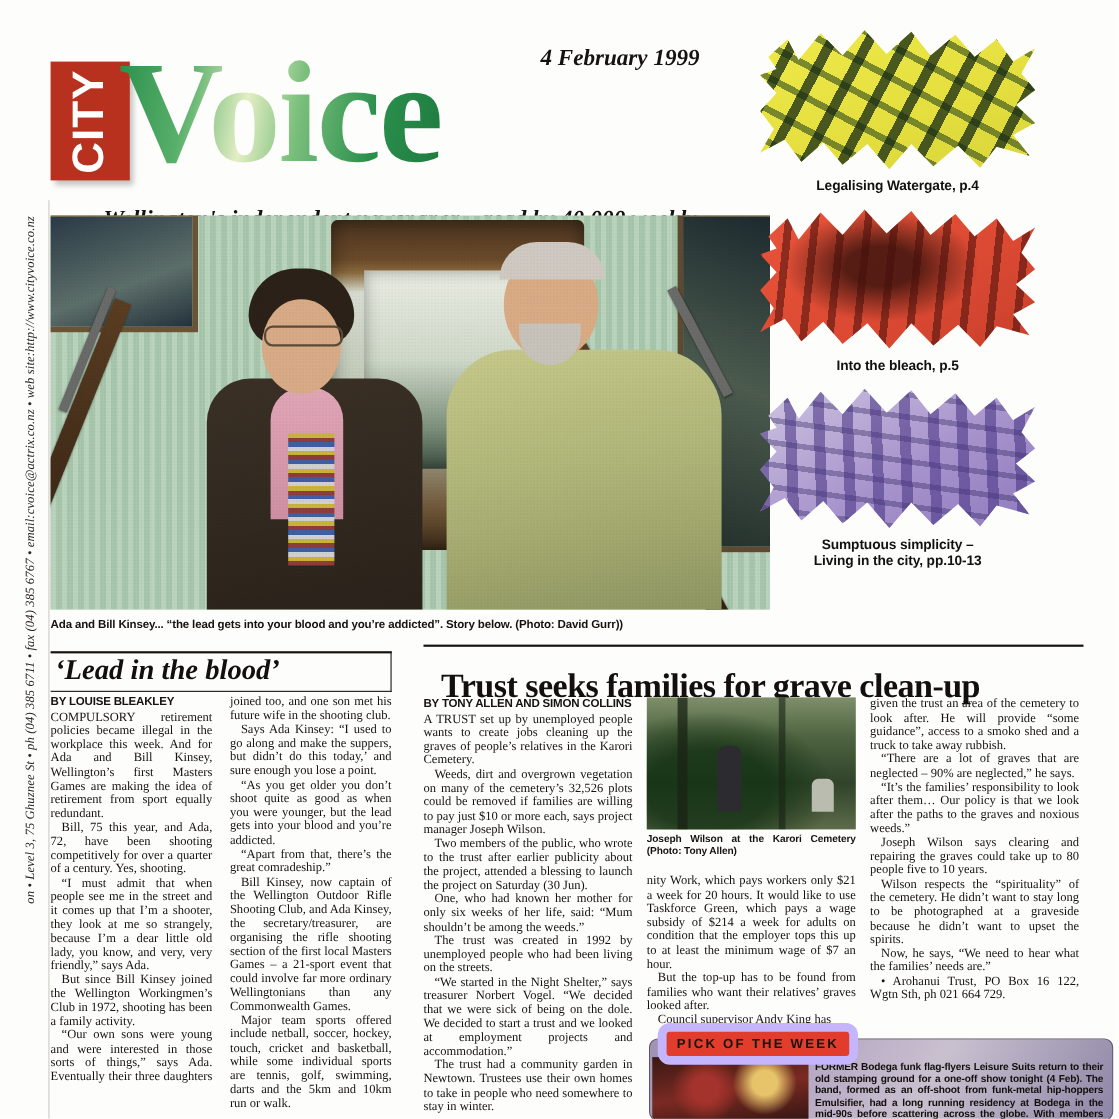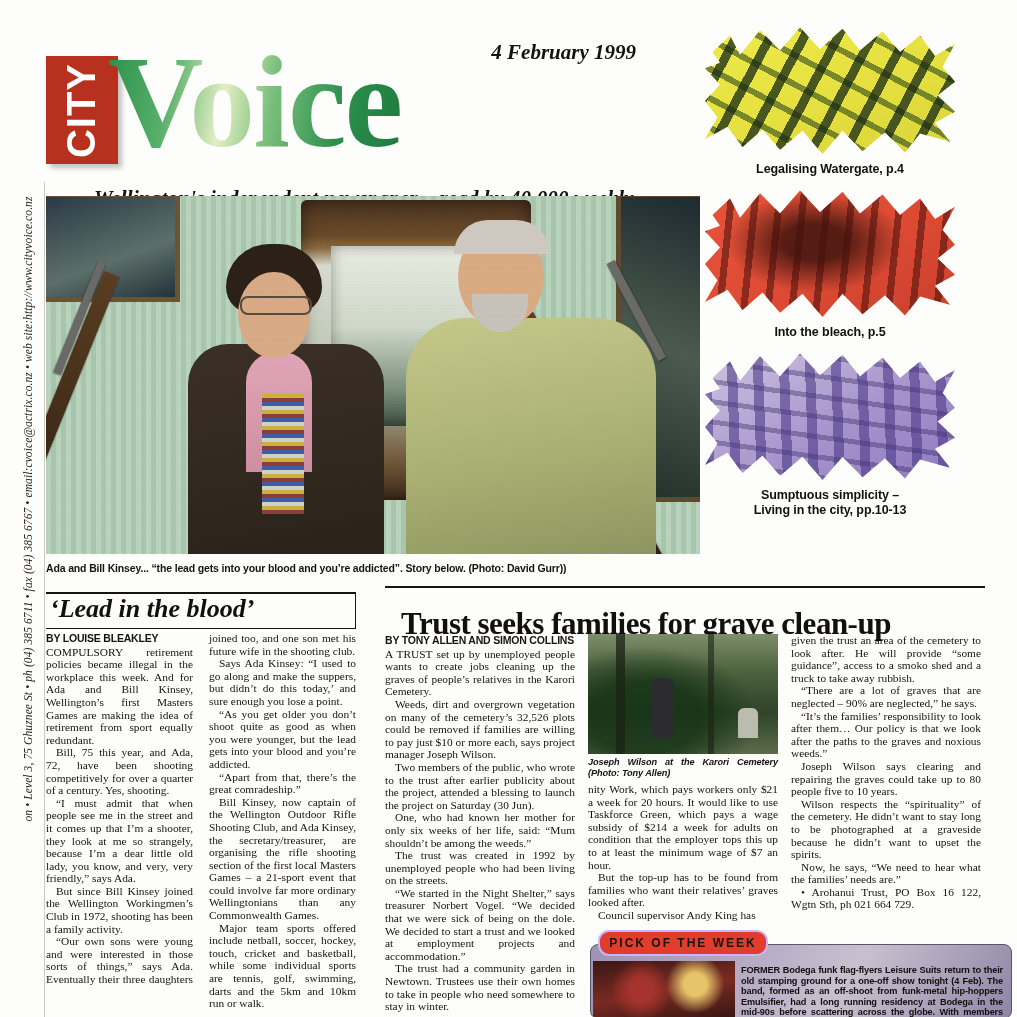--- a/index.html
+++ b/index.html
@@ -130,21 +130,21 @@
   .rifle-2 { left:470px; top:120px; width:18px; height:290px; transform:rotate(-28deg); transform-origin:top center; }
   .rifle-2b { left:560px; top:66px; width:9px; height:110px; background:#6a6a68; transform:rotate(-28deg); transform-origin:top center; }
 
   .photo-caption {
     position:absolute; left:46px; top:562px; width:660px;
     font-family:"Liberation Sans", sans-serif;
     font-weight:bold; font-size:10.5px; color:#16130f; letter-spacing:-.15px;
   }
 
   
-  .teasers { position:absolute; left:680px; top:22px; width:300px; }
+  .teasers { position:absolute; left:666px; top:22px; width:300px; }
   .teaser { margin-bottom:8px; text-align:center; }
   .teaser-art { position:relative; width:250px; height:136px; margin:0 auto 4px auto; overflow:hidden; }
   .starburst {
     position:absolute; inset:0;
     clip-path:polygon(3% 22%,10% 10%,14% 24%,22% 6%,30% 21%,38% 4%,46% 20%,55% 5%,62% 21%,71% 7%,78% 22%,86% 10%,92% 25%,100% 16%,95% 33%,100% 44%,93% 54%,100% 66%,92% 74%,98% 88%,86% 82%,80% 96%,72% 81%,63% 95%,55% 80%,47% 97%,39% 80%,30% 94%,23% 79%,15% 92%,9% 77%,0% 86%,5% 70%,0% 58%,6% 46%,0% 34%,6% 30%);
   }
   .t1 .starburst { background:
       repeating-linear-gradient(118deg, rgba(20,40,20,.75) 0 9px, rgba(0,0,0,0) 9px 30px),
       repeating-linear-gradient(28deg, rgba(30,60,25,.55) 0 6px, rgba(0,0,0,0) 6px 26px),
       linear-gradient(160deg,#eeea4a,#e4df3e 60%,#d8d33a);
@@ -207,30 +207,30 @@
     background:
       radial-gradient(ellipse at 30% 70%, rgba(20,50,20,.8) 0 30%, rgba(0,0,0,0) 60%),
       linear-gradient(180deg,#7e8f6a 0%,#4e6340 30%,#2f4429 65%,#5d6b4a 100%);
     position:relative; overflow:hidden; }
   .cem-photo .trunk { position:absolute; left:28px; top:0; width:9px; height:120px; background:rgba(25,35,20,.75); }
   .cem-photo .trunk2 { position:absolute; left:120px; top:0; width:6px; height:120px; background:rgba(25,35,20,.6); }
   .cem-photo .figure { position:absolute; left:64px; top:44px; width:22px; height:60px; background:#2b2b30; border-radius:8px 8px 2px 2px; }
   .cem-photo .stone { position:absolute; left:150px; top:74px; width:20px; height:30px; background:#b9bcae; border-radius:6px 6px 0 0; }
   .photo-cap-sm {
     font-family:"Liberation Sans", sans-serif; font-weight:bold;
-    font-size:9.2px; line-height:11px; color:#15120f; margin-bottom:4px; letter-spacing:-.1px;font-style:italic;
+    font-size:9.2px; line-height:11px; color:#15120f; margin-bottom:16px; letter-spacing:-.1px;
   }
 
   
   #pick { position:absolute; left:590px; top:930px; width:420px; height:87px; }
   .pick-body { position:absolute; left:0; top:14px; width:420px; height:73px;
     background:linear-gradient(120deg,#9e93b4,#b6a9c4 35%,#c9c0cf 60%,#8e86a6);
     border-radius:8px; border:1px solid #5c5467; overflow:hidden; }
   .pick-tab { position:absolute; left:8px; top:0px; width:166px; height:22px;
-    background:#e23c2c; border:2px solid #c4b5fd; border-radius:11px;
+    background:#e23c2c; border:8px solid #c4b5fd; border-radius:11px;
     display:flex; align-items:center; justify-content:center; z-index:3; }
   .pick-tab span { font-family:"Liberation Sans", sans-serif; font-weight:bold;
     font-size:12px; letter-spacing:2px; color:#17140f; }
   .pick-art { position:absolute; left:2px; top:16px; width:142px; height:69px;
     background:
       radial-gradient(circle at 72% 34%, #e7c46a 0 10%, rgba(0,0,0,0) 26%),
       radial-gradient(circle at 34% 42%, #a3332c 0 12%, rgba(0,0,0,0) 30%),
       linear-gradient(170deg,#3a1714,#7a2a22 45%,#21100e); }
   .pick-text { position:absolute; left:150px; top:20px; width:262px;
     font-family:"Liberation Sans", sans-serif; font-weight:bold;

